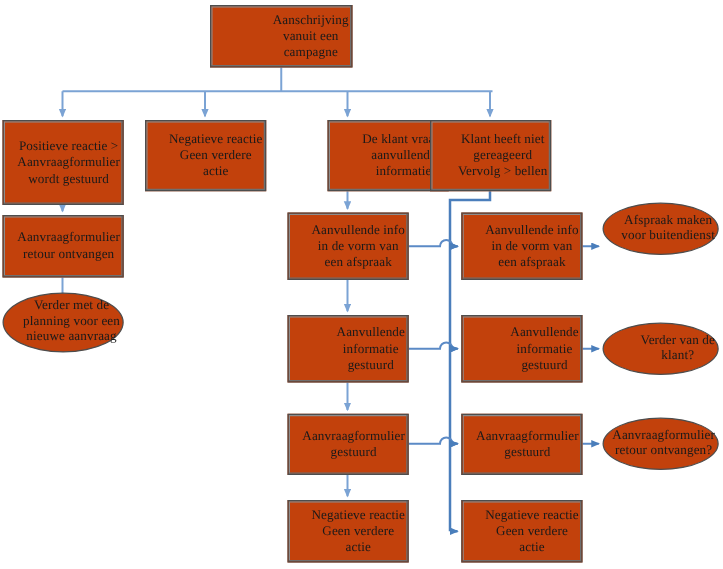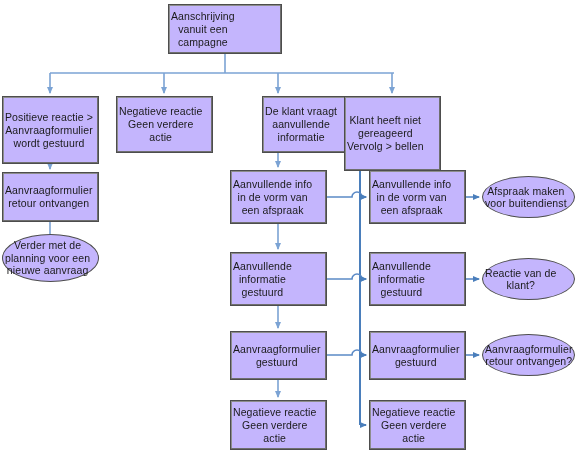--- a/index.html
+++ b/index.html
@@ -27,27 +27,28 @@
     top: 0;
     width: 578px;
     height: 455px;
     pointer-events: none;
   }
   .node {
     position: absolute;
     box-sizing: border-box;
     display: flex;
     align-items: center;
-    justify-content: flex-start;
+    justify-content: flex-end;
     text-align: center;
-    background: #c4b5fd;
+    background: #c2410c;
     color: #1a1a1a;
     font-size: 10.5px;
     line-height: 13px;
     letter-spacing: 0.1px;
+    font-family: Liberation Serif, serif;
   }
   .node.box {
     border: 1px solid #4d4d4d;
     box-shadow: inset -1px -1px 0 #6f6f6f, inset 1px 1px 0 #8d8d8d;
   }
   .node.oval {
     border: 1px solid #4d4d4d;
     border-radius: 50% / 50%;
   }
   .node span {
@@ -131,21 +132,21 @@
       <div class="node box" style="left: 116px; top: 96px; width: 97px; height: 57px;">
         <span>Negatieve reactie
 Geen verdere
 actie</span>
       </div>
       <div class="node box" style="left: 242px; top: 96px; width: 97px; height: 57px; margin-left: 20px;">
         <span>De klant vraagt
 aanvullende
 informatie</span>
       </div>
-      <div class="node box" style="left: 344px; top: 96px; width: 97px; height: 75px;">
+      <div class="node box" style="left: 344px; top: 96px; width: 97px; height: 57px;">
         <span>Klant heeft niet
 gereageerd
 Vervolg &gt; bellen</span>
       </div>
       <div class="node box" style="left: 2px; top: 172px; width: 97px; height: 50px;">
         <span>Aanvraagformulier
 retour ontvangen</span>
       </div>
       <div class="node oval" style="left: 2px; top: 234px; width: 97px; height: 48px;">
         <span>Verder met de
@@ -183,26 +184,26 @@
       </div>
       <div class="node box" style="left: 369px; top: 331px; width: 97px; height: 49px;">
         <span>Aanvraagformulier
 gestuurd</span>
       </div>
       <div class="node box" style="left: 369px; top: 400px; width: 97px; height: 50px;">
         <span>Negatieve reactie
 Geen verdere
 actie</span>
       </div>
-      <div class="node oval" style="left: 482px; top: 176px; width: 93px; height: 42px;">
+      <div class="node oval" style="left: 482px; top: 162px; width: 93px; height: 42px;">
         <span>Afspraak maken
 voor buitendienst</span>
       </div>
       <div class="node oval" style="left: 482px; top: 258px; width: 93px; height: 42px;">
-        <span>Reactie van de
+        <span>Verder van de
 klant?</span>
       </div>
       <div class="node oval" style="left: 482px; top: 334px; width: 93px; height: 42px;">
         <span>Aanvraagformulier
 retour ontvangen?</span>
       </div>
     </div>
 </div>
 
 </body></html>

